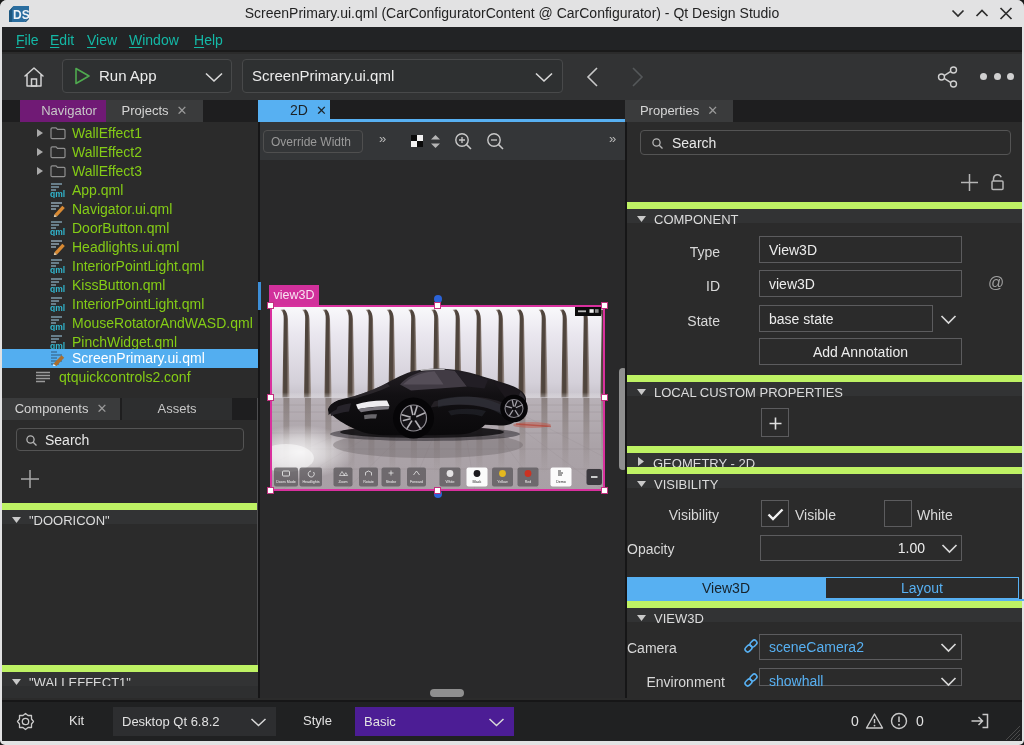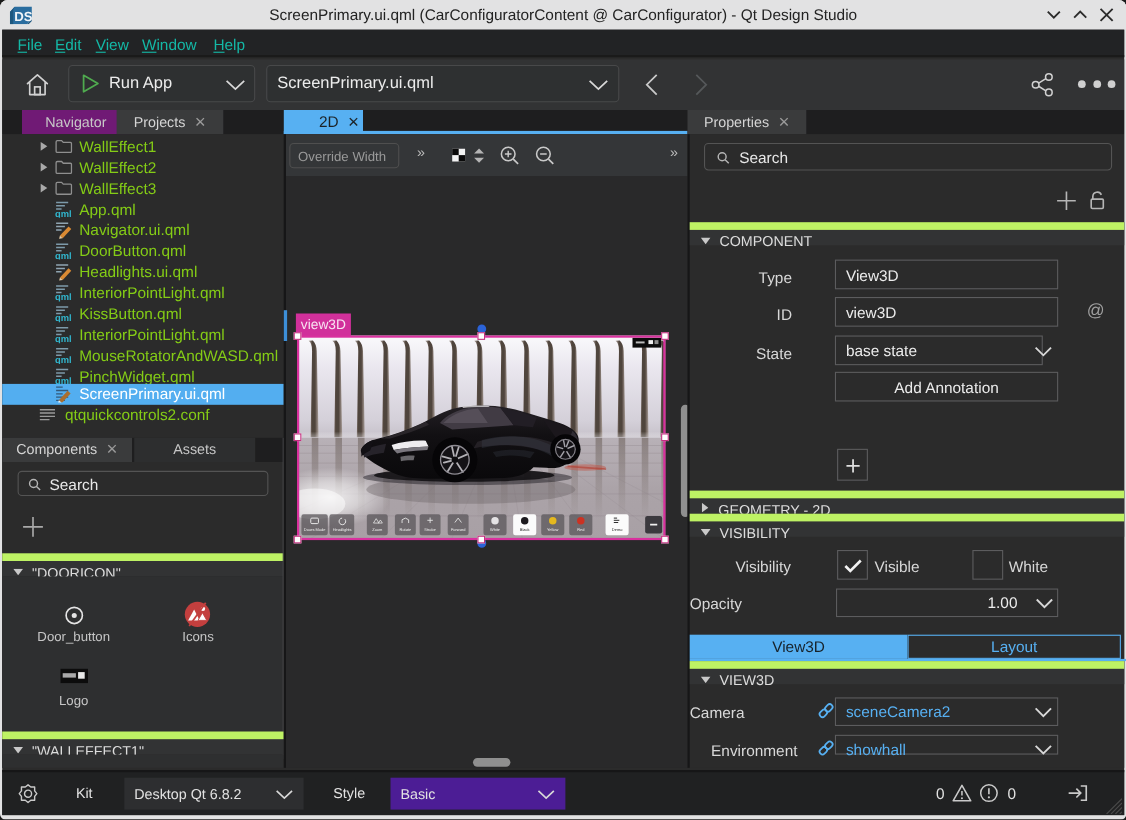--- a/index.html
+++ b/index.html
@@ -228,40 +228,20 @@
             <path d="M8.2 8.2 L11.5 11.5" stroke="#b5b5b5" stroke-width="1.3"></path>
           </svg>
     <span class="abs" style="left:28px;top:3px;font-size:14px;color:#e8e8e8">Search</span>
   </div>
   <svg class="abs" style="left:18px;top:347px" width="20" height="20" viewBox="0 0 20 20">
           <path d="M10 1 V19 M1 10 H19" stroke="#a9a9a9" stroke-width="1.5"></path>
         </svg>
   <div class="sechead" style="top:381px"><svg style="margin:0 8px 2px 10px" width="9" height="6" viewBox="0 0 9 6">
             <path d="M0 0 H9 L4.5 6 Z" fill="#c9c9c9"></path>
           </svg>"DOORICON"</div>
-  <div class="abs" style="left:0;top:402px;width:256px;height:141px;background:#2e2f30">
-    <svg class="abs" style="left:56px;top:26px" width="19" height="19" viewBox="0 0 19 19">
-            <circle cx="9.5" cy="9.5" r="7.4" stroke="#e4e4e4" stroke-width="1.5" fill="none"></circle>
-            <circle cx="9.5" cy="9.5" r="2.3" fill="#e4e4e4"></circle>
-          </svg>
-    <div class="abs" style="left:15px;top:48px;width:100px;text-align:center;font-size:12px;color:#c6c6c6">Door_button</div>
-    <svg class="abs" style="left:165px;top:22px" width="25" height="25" viewBox="0 0 25 25">
-      <circle cx="12.5" cy="12.5" r="11.5" fill="#c33f3e"></circle>
-      <path d="M4 18 L9.5 8 L14.5 18 Z" fill="#fdfdfd"></path>
-      <path d="M13 18 L17 11 L21 18 Z" fill="#fdfdfd" stroke="#c33f3e" stroke-width="0.8"></path>
-      <circle cx="17.5" cy="7.5" r="2" fill="#fdfdfd"></circle>
-      <path d="M20 2 L5 23" stroke="#c33f3e" stroke-width="1.6"></path>
-    </svg>
-    <div class="abs" style="left:128px;top:48px;width:100px;text-align:center;font-size:12px;color:#c6c6c6">Icons</div>
-    <div class="abs" style="left:53px;top:84px;width:25px;height:13px;background:#0c0c0c">
-      <span class="abs" style="left:2px;top:4px;width:12px;height:4px;background:#cfcfcf;opacity:.8"></span>
-      <span class="abs" style="left:16px;top:3px;width:6px;height:6px;background:#e8e8e8"></span>
-    </div>
-    <div class="abs" style="left:15px;top:106px;width:100px;text-align:center;font-size:12px;color:#c6c6c6">Logo</div>
-  </div>
   <div class="abs" style="left:255px;top:276px;width:1px;height:292px;background:#4e4e50"></div>
   <div class="sechead" style="top:543px"><svg style="margin:0 8px 2px 10px" width="9" height="6" viewBox="0 0 9 6">
             <path d="M0 0 H9 L4.5 6 Z" fill="#c9c9c9"></path>
           </svg>"WALLEFFECT1"</div>
   <div class="abs" style="left:0;top:564px;width:256px;height:12px;background:#2e2f30"></div>
 </div>
 <div id="centerpanel">
   <div class="abs" style="left:0;top:0;width:367px;height:38px;background:#343638">
     <div class="input" style="left:3px;top:8px;width:100px;height:23px;border-radius:4px;border-color:#4f4f4f;background:#343638">
       <span class="abs" style="left:7px;top:4px;font-size:12px;color:#9a9a9a">Override Width</span>
@@ -542,29 +522,32 @@
   <div class="lbl" style="left:0;top:122px;width:93px;text-align:right">Type</div>
   <div class="input" style="left:132px;top:114px;width:203px;height:27px">
           <span class="abs" style="left:9px;top:5px">View3D</span>
         </div>
   <div class="lbl" style="left:0;top:156px;width:93px;text-align:right">ID</div>
   <div class="input" style="left:132px;top:148px;width:203px;height:27px">
           <span class="abs" style="left:9px;top:5px">view3D</span>
         </div>
   <span class="abs" style="left:361px;top:152px;color:#9f9f9f;font-size:16px">@</span>
   <div class="lbl" style="left:0;top:191px;width:93px;text-align:right">State</div>
-  <div class="input" style="left:132px;top:183px;width:189px;height:27px">
+  <div class="input" style="left:132px;top:183px;width:174px;height:27px">
           <span class="abs" style="left:9px;top:5px">base state</span>
     <svg class="abs" style="left:180px;top:9px" width="17" height="10" viewBox="0 0 17 10">
             <path d="M1.5 1 L8.5 8 L15.5 1" stroke="#d8d8d8" stroke-width="1.7" fill="none"></path>
           </svg>
   </div>
   <div class="input" style="left:132px;top:216px;width:203px;height:27px;text-align:center">
           <span class="abs" style="left:0;top:5px;width:100%">Add Annotation</span>
         </div>
+  <div class="sechead" style="top:253px"><svg style="margin:0 8px 2px 10px" width="9" height="6" viewBox="0 0 9 6">
+            <path d="M0 0 H9 L4.5 6 Z" fill="#c9c9c9"></path>
+          </svg>LOCAL CUSTOM PROPERTIES</div>
   <div class="input" style="left:134px;top:286px;width:28px;height:29px">
           <svg class="abs" style="left:7px;top:8px" width="13" height="13" viewBox="0 0 13 13">
             <path d="M6.5 0.5 V12.5 M0.5 6.5 H12.5" stroke="#e0e0e0" stroke-width="1.6"></path>
           </svg>
         </div>
   <div class="sechead" style="top:324px"><svg style="margin:0 9px 2px 11px" width="6" height="9" viewBox="0 0 6 9">
             <path d="M0 0 V9 L6 4.5 Z" fill="#c9c9c9"></path>
           </svg>GEOMETRY - 2D</div>
   <div class="sechead" style="top:345px;background:#323334"><svg style="margin:0 8px 2px 10px" width="9" height="6" viewBox="0 0 9 6">
             <path d="M0 0 H9 L4.5 6 Z" fill="#c9c9c9"></path>

